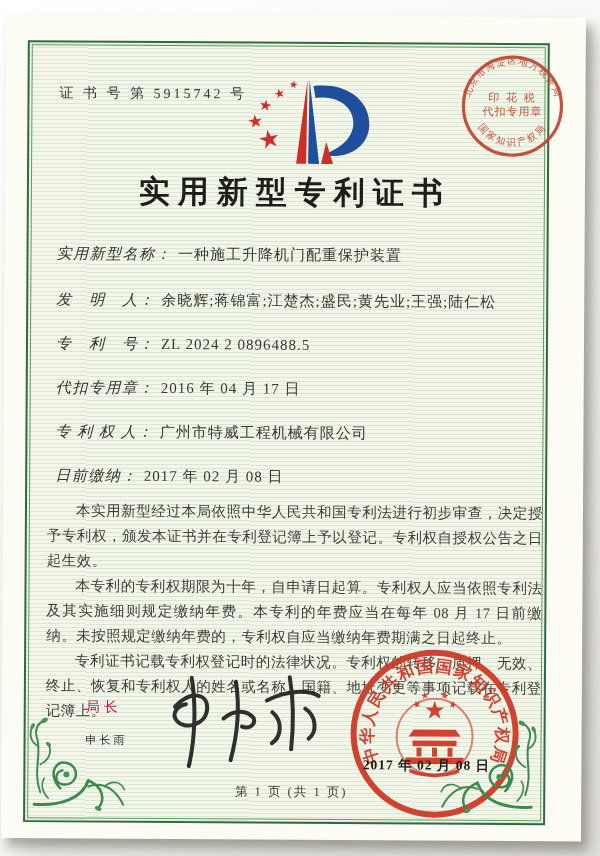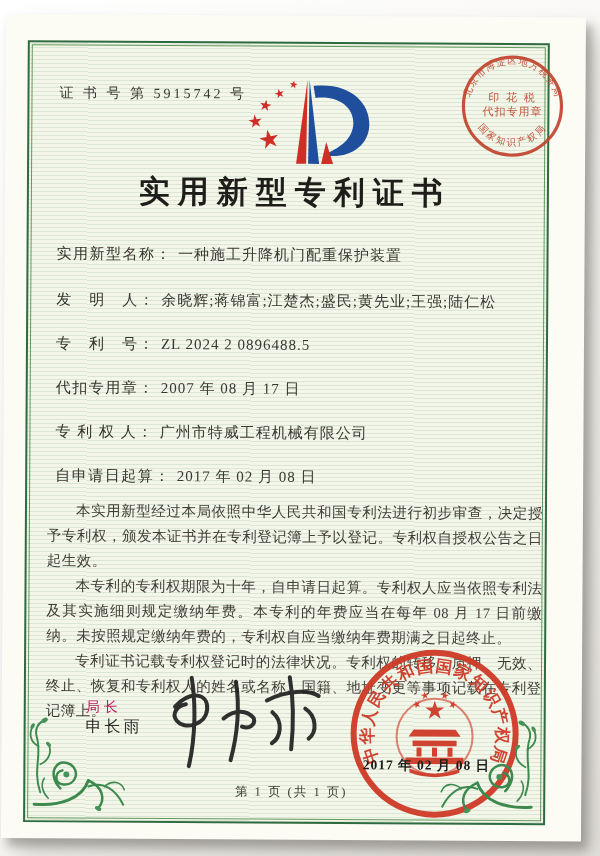--- a/index.html
+++ b/index.html
@@ -28,31 +28,31 @@
   }
   .cert-no{
     position:absolute;left:54px;top:70px;font-size:14px;letter-spacing:3px;color:#3a3833;
   }
   .logo{position:absolute;left:222px;top:58px;width:156px;height:94px;}
   .title{
     position:absolute;left:0;right:0;top:156px;text-align:center;
     font-size:31px;font-weight:bold;letter-spacing:8px;color:#1f1d1a;
   }
   .field-row{position:absolute;left:52px;white-space:nowrap;font-size:15px;color:#34322d;}
-  .field-label{letter-spacing:1.5px;}
+  .field-label{letter-spacing:1.5px;font-style:italic;}
   .field-value{letter-spacing:1px;margin-left:6px;color:#3a3833;}
   .row-0{top:230px;} .row-1{top:276px;} .row-2{top:320px;}
   .row-3{top:364px;} .row-4{top:408px;} .row-5{top:452px;}
   .paragraphs{
     position:absolute;left:44px;top:484px;width:496px;
     font-size:14.5px;line-height:25px;text-align:justify;color:#403d37;letter-spacing:.5px;
   }
   .paragraphs p{margin:0;text-indent:2em;}
   .sig-title{position:absolute;left:84px;top:684px;font-size:14px;letter-spacing:4px;color:#be185d;font-family:Liberation Serif, serif;}
-  .sig-name{position:absolute;left:84px;top:702px;font-size:16px;letter-spacing:3px;color:#2b2a26;font-family:"Liberation Sans","DejaVu Sans",sans-serif;}
+  .sig-name{position:absolute;left:84px;top:718px;font-size:11px;letter-spacing:3px;color:#2b2a26;font-family:"Liberation Sans","DejaVu Sans",sans-serif;}
   .signature-svg{position:absolute;left:148px;top:652px;width:190px;height:104px;transform:rotate(-3deg);}
   .seal-svg{position:absolute;left:344px;top:628px;width:178px;height:178px;opacity:.95;}
   .seal-date{
     position:absolute;left:340px;top:740px;width:170px;text-align:center;
     font-size:13.5px;font-weight:bold;letter-spacing:1px;color:#1c1b19;
   }
   .footer-page{
     position:absolute;left:0;right:0;top:768px;text-align:center;
     font-size:12.5px;letter-spacing:2px;color:#3c3a35;
   }
@@ -110,27 +110,27 @@
   <div class="field-row row-0">
     <span class="field-label">实用新型名称：</span><span class="field-value">一种施工升降机门配重保护装置</span>
   </div>
   <div class="field-row row-1">
     <span class="field-label">发　明　人：</span><span class="field-value">余晓辉;蒋锦富;江楚杰;盛民;黄先业;王强;陆仁松</span>
   </div>
   <div class="field-row row-2">
     <span class="field-label">专　利　号：</span><span class="field-value">ZL 2024 2 0896488.5</span>
   </div>
   <div class="field-row row-3">
-    <span class="field-label">代扣专用章：</span><span class="field-value">2007 年 08 月 17 日</span>
+    <span class="field-label">代扣专用章：</span><span class="field-value">2016 年 04 月 17 日</span>
   </div>
   <div class="field-row row-4">
     <span class="field-label">专 利 权 人：</span><span class="field-value">广州市特威工程机械有限公司</span>
   </div>
   <div class="field-row row-5">
-    <span class="field-label">自申请日起算：</span><span class="field-value">2017 年 02 月 08 日</span>
+    <span class="field-label">日前缴纳：</span><span class="field-value">2017 年 02 月 08 日</span>
   </div>
 
   <div class="paragraphs">
     <p>本实用新型经过本局依照中华人民共和国专利法进行初步审查，决定授予专利权，颁发本证书并在专利登记簿上予以登记。专利权自授权公告之日起生效。</p>
     <p>本专利的专利权期限为十年，自申请日起算。专利权人应当依照专利法及其实施细则规定缴纳年费。本专利的年费应当在每年 08 月 17 日前缴纳。未按照规定缴纳年费的，专利权自应当缴纳年费期满之日起终止。</p>
     <p>专利证书记载专利权登记时的法律状况。专利权的转移、质押、无效、终止、恢复和专利权人的姓名或名称、国籍、地址变更等事项记载在专利登记簿上。</p>
   </div>
 
   <div class="sig-title">局长</div>
   <div class="sig-name">申长雨</div>

